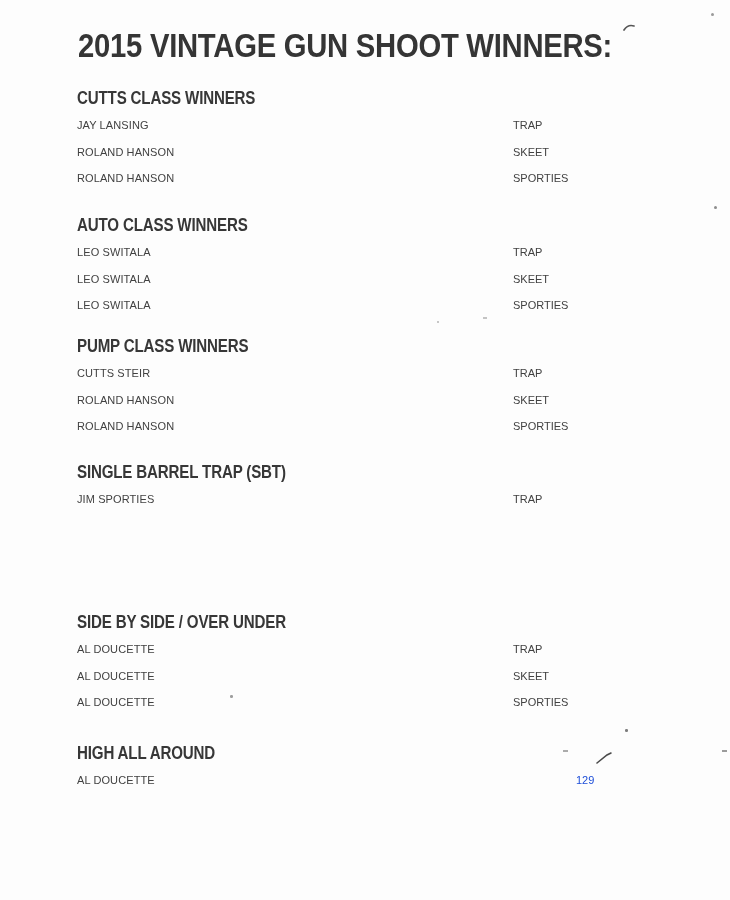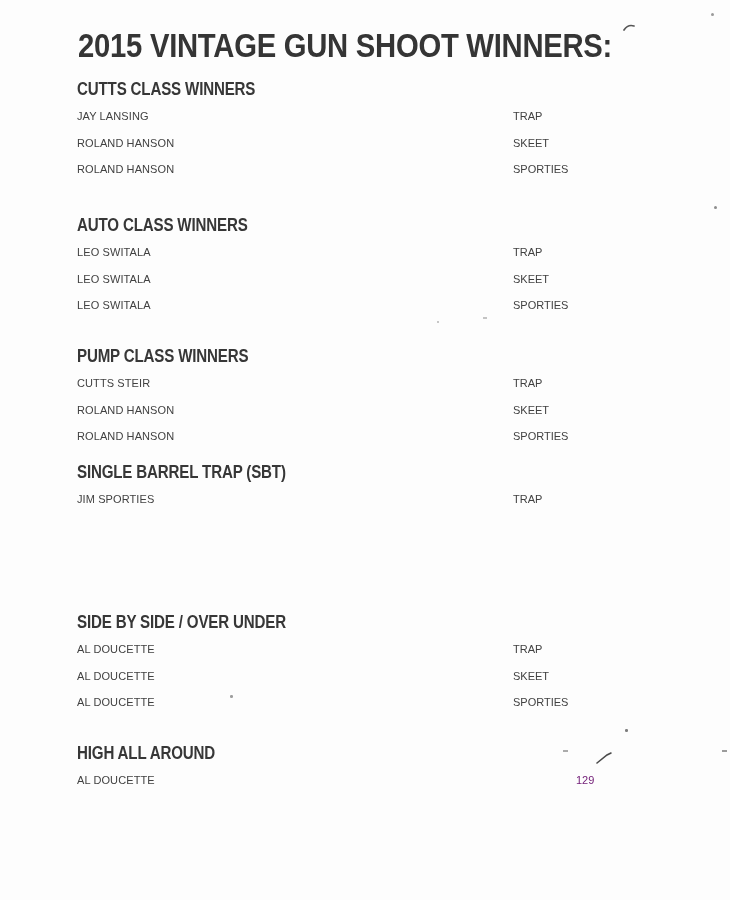--- a/index.html
+++ b/index.html
@@ -58,34 +58,34 @@
   .winner-name { letter-spacing: 0.1px; }
   .cat {
     position: absolute;
     left: 436px;
     top: 0;
   }
   .score {
     position: absolute;
     left: 499px;
     top: 0;
-    color: #701a75;
+    color: #1d4ed8;
   }
   
   .artifact { position: absolute; pointer-events: none; }
   .dot { border-radius: 50%; }
 </style>
 </head>
 <body>
 
 <div class="paper">
 
   <h1 class="title">2015 VINTAGE GUN SHOOT WINNERS:</h1>
 
-  <section class="sec" style="top:76px">
+  <section class="sec" style="top:85px">
     <h2 class="sec-heading">CUTTS CLASS WINNERS</h2>
     <div class="row">
       <span class="winner-name">JAY LANSING</span>
       <span class="cat">TRAP</span>
     </div>
     <div class="row">
       <span class="winner-name">ROLAND HANSON</span>
       <span class="cat">SKEET</span>
     </div>
     <div class="row">
@@ -103,21 +103,21 @@
     <div class="row">
       <span class="winner-name">LEO SWITALA</span>
       <span class="cat">SKEET</span>
     </div>
     <div class="row">
       <span class="winner-name">LEO SWITALA</span>
       <span class="cat">SPORTIES</span>
     </div>
   </section>
 
-  <section class="sec" style="top:343px">
+  <section class="sec" style="top:333px">
     <h2 class="sec-heading">PUMP CLASS WINNERS</h2>
     <div class="row">
       <span class="winner-name">CUTTS STEIR</span>
       <span class="cat">TRAP</span>
     </div>
     <div class="row">
       <span class="winner-name">ROLAND HANSON</span>
       <span class="cat">SKEET</span>
     </div>
     <div class="row">

